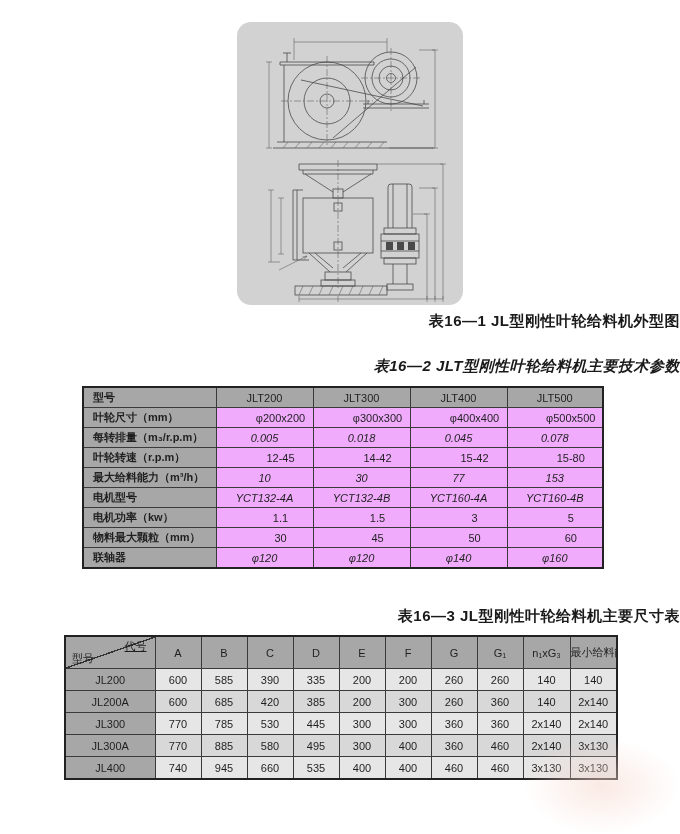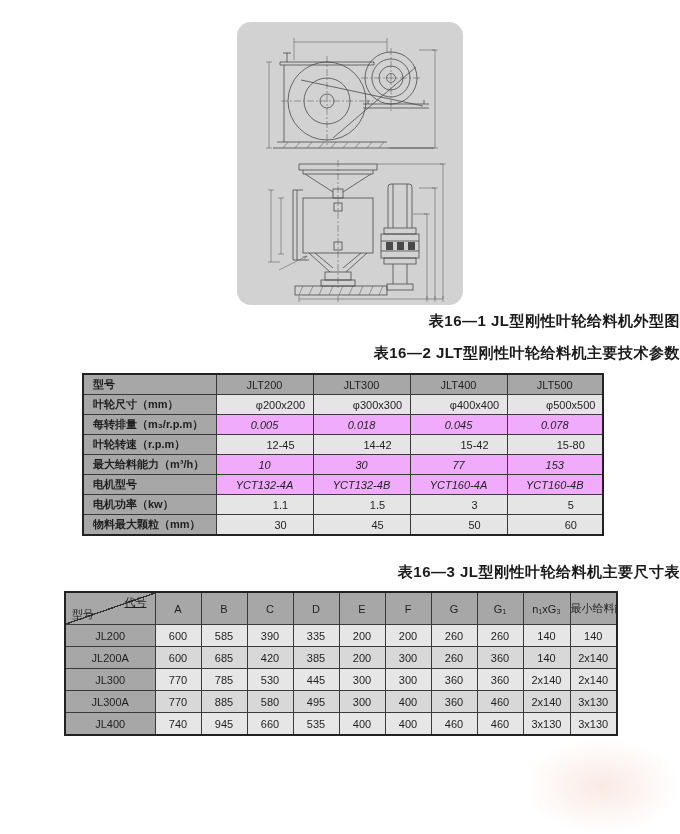--- a/index.html
+++ b/index.html
@@ -18,31 +18,31 @@
   .panel{
     margin:22px 0 0 237px;width:226px;height:283px;
     background:#d2d2d2;border-radius:14px;
   }
   
   .caption{
     width:100%;text-align:right;font-size:15px;font-weight:700;color:#1a1a1a;
     letter-spacing:0.5px;
   }
   .cap1{margin-top:7px;}
-  .cap2{margin-top:13px;}
-  .cap3{margin-top:27px;}
+  .cap2{margin-top:26px;font-style:italic;}
+  .cap3{margin-top:38px;}
   
   table{border-collapse:collapse;table-layout:fixed;font-size:11px;}
   td,th{border:1px solid #3a3a3a;padding:0;text-align:center;vertical-align:middle;
         font-weight:400;overflow:hidden;white-space:nowrap;}
   .t2{margin:10px 0 0 82px;width:520px;border:2px solid #222;}
   .t2 td,.t2 th{height:19px;}
   .t2 th.lbl{background:#a7a7a7;text-align:left;padding-left:9px;font-weight:700;}
   .t2 td.hdr{background:#a7a7a7;}
-  .t2 td.shade-a{background:#e5e5e5;padding-left:32px;}
+  .t2 td.shade-a{background:#f0abfc;padding-left:32px;}
   .t2 td.shade-b{background:#f0abfc;font-style:italic;}
   .t3{margin:9px 0 0 64px;width:552px;border:2px solid #222;}
   .t3 thead th{background:#a7a7a7;height:31px;}
   .t3 tbody th{background:#a7a7a7;height:21px;font-weight:400;}
   .t3 td.shade-a{background:#d8d8d8;}
   .t3 td.shade-b{background:#e6e6e6;}
   .corner{position:relative;}
   .corner::before{
     content:"";position:absolute;inset:0;
     background:linear-gradient(to bottom right,
@@ -194,20 +194,27 @@
         <td class="shade-a">1.5</td>
         <td class="shade-a">3</td>
         <td class="shade-a">5</td>
       </tr>
       <tr>
         <th class="lbl">物料最大颗粒（mm）</th>
         <td class="shade-a">30</td>
         <td class="shade-a">45</td>
         <td class="shade-a">50</td>
         <td class="shade-a">60</td>
+      </tr>
+      <tr>
+        <th class="lbl">联轴器</th>
+        <td class="shade-b">φ120</td>
+        <td class="shade-b">φ120</td>
+        <td class="shade-b">φ140</td>
+        <td class="shade-b">φ160</td>
       </tr>
     </tbody>
 </table>
 
 <div class="caption cap3">表16—3 JL型刚性叶轮给料机主要尺寸表</div>
 
 <table class="t3">
   <colgroup>
     <col style="width:90px">
       <col style="width:46px">

